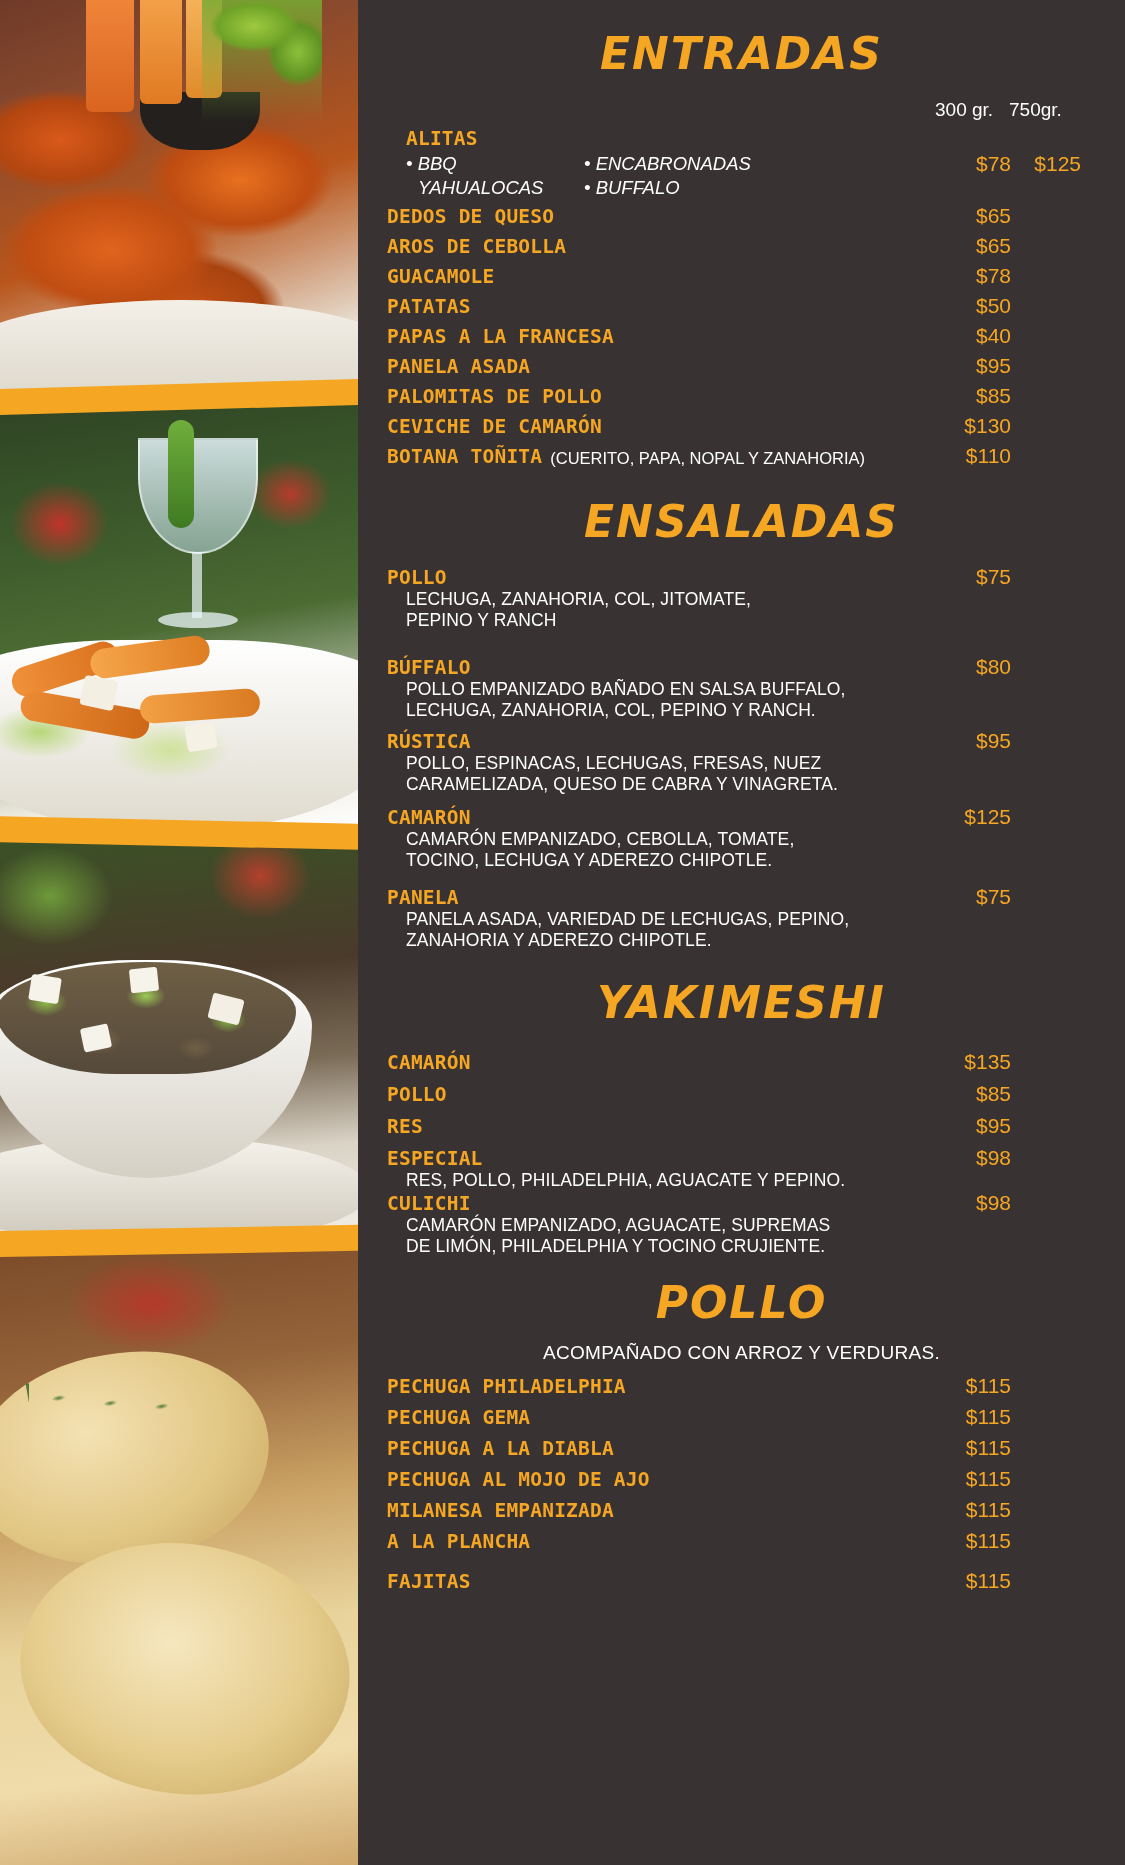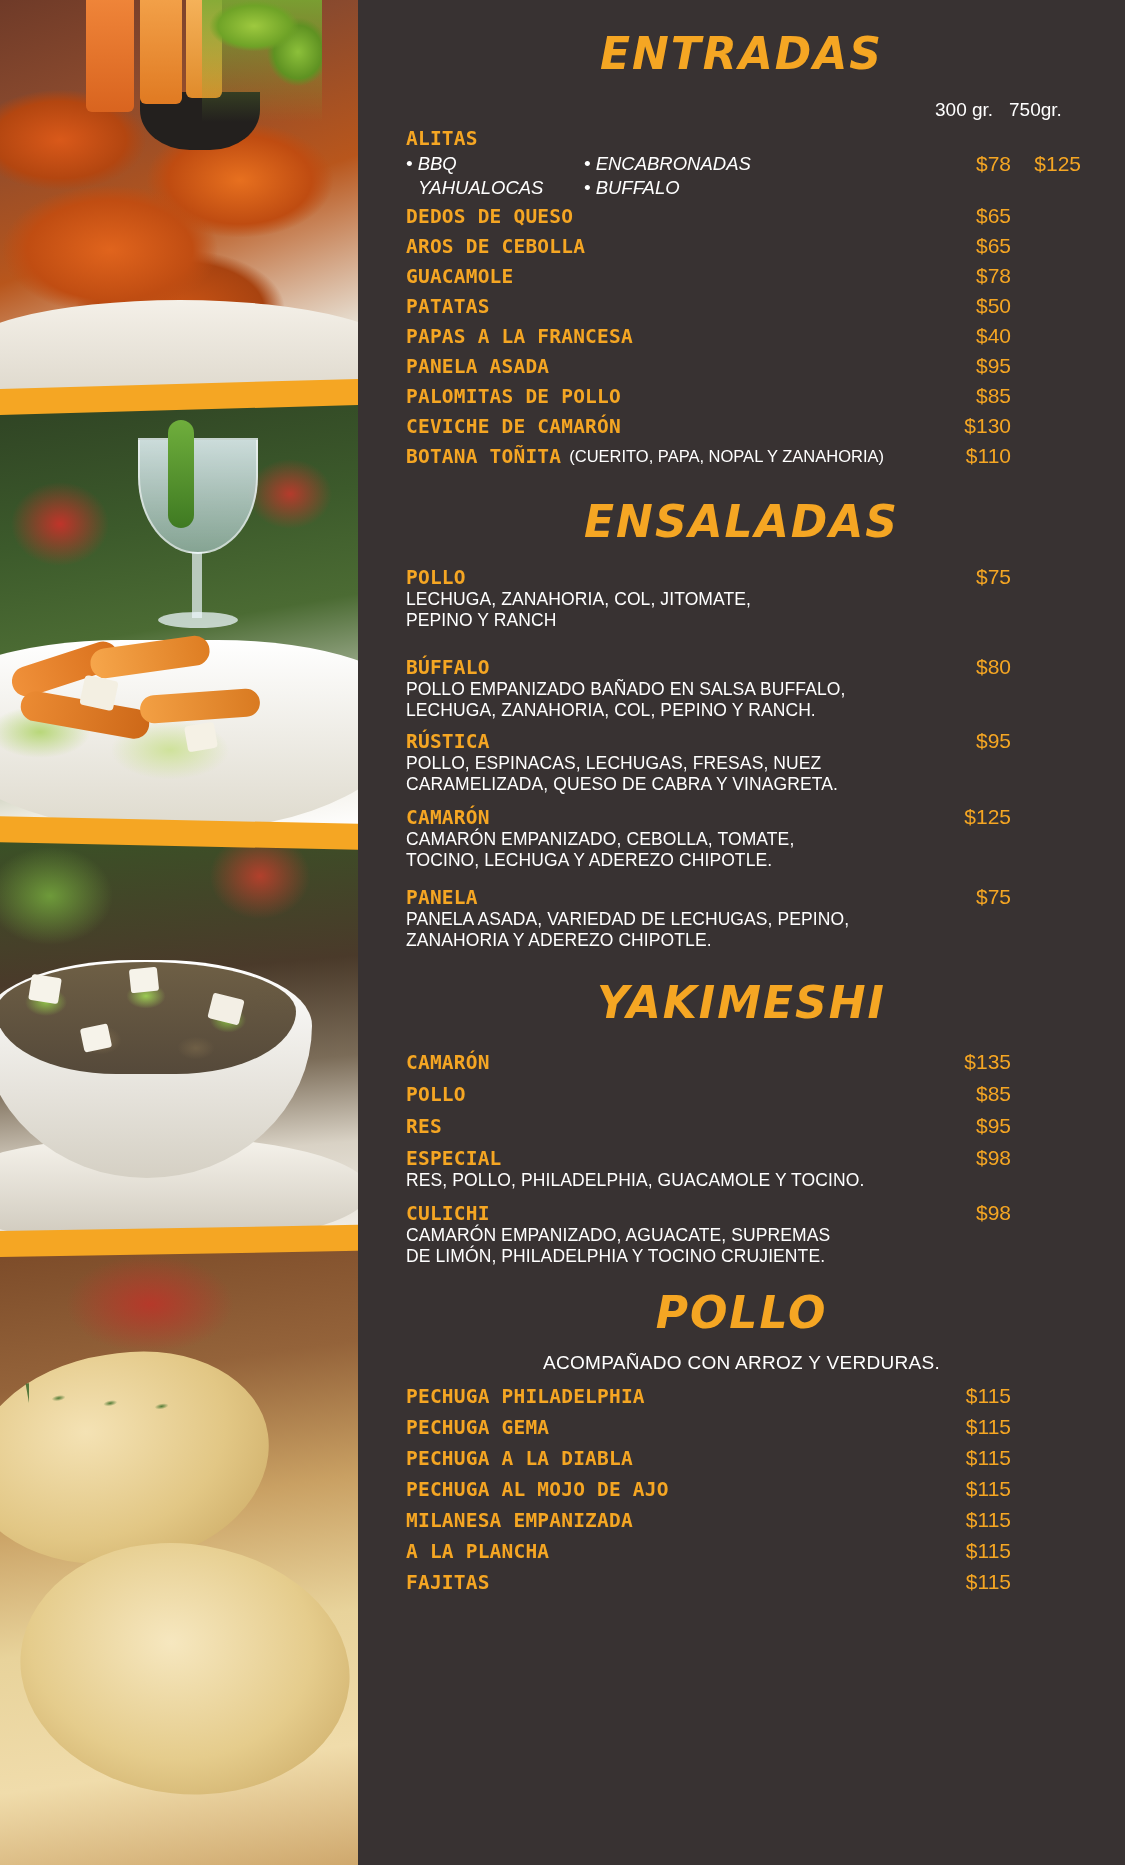--- a/index.html
+++ b/index.html
@@ -150,22 +150,22 @@
     font-weight: bold;
     font-style: italic;
     font-size: 44px;
     letter-spacing: 2px;
     text-align: center;
     text-transform: uppercase;
   }
   .rows { margin-top: 16px; }
   .row {
     display: flex;
-    align-items: center;
-    padding: 0 44px 0 48px;
+    align-items: flex-end;
+    padding: 0 44px 0 29px;
   }
   .item-name {
     color: #f5a623;
     font-family: "DejaVu Sans Mono", monospace;
     font-weight: bold;
     font-size: 19.5px;
     letter-spacing: .2px;
     text-transform: uppercase;
     white-space: nowrap;
   }
@@ -449,22 +449,22 @@
         <span class="spacer"></span>
         <span class="price col1">$95</span>
         <span class="price col2"></span>
       </div>
       <div class="row" style="margin-top:8px">
         <span class="item-name">ESPECIAL</span>
         <span class="spacer"></span>
         <span class="price col1">$98</span>
         <span class="price col2"></span>
       </div>
-      <div class="desc">RES, POLLO, PHILADELPHIA, GUACAMOLE Y TOCINO.</div>
-      <div class="row" style="margin-top:10px">
+      <div class="desc">RES, POLLO, PHILADELPHIA, AGUACATE Y PEPINO.</div>
+      <div class="row" style="margin-top:0">
         <span class="item-name">CULICHI</span>
         <span class="spacer"></span>
         <span class="price col1">$98</span>
         <span class="price col2"></span>
       </div>
       <div class="desc" style="white-space:pre-line">CAMARÓN EMPANIZADO, AGUACATE, SUPREMAS
 DE LIMÓN, PHILADELPHIA Y TOCINO CRUJIENTE.</div>
     </div>
 
     <div style="height:20px"></div>
@@ -501,21 +501,21 @@
         <span class="spacer"></span>
         <span class="price col1">$115</span>
         <span class="price col2"></span>
       </div>
       <div class="row" style="margin-top:7px">
         <span class="item-name">A LA PLANCHA</span>
         <span class="spacer"></span>
         <span class="price col1">$115</span>
         <span class="price col2"></span>
       </div>
-      <div class="row" style="margin-top:7px">
+      <div class="row" style="margin-top:16px">
         <span class="item-name">FAJITAS</span>
         <span class="spacer"></span>
         <span class="price col1">$115</span>
         <span class="price col2"></span>
       </div>
     </div>
 
   </div>
 </div>
 

